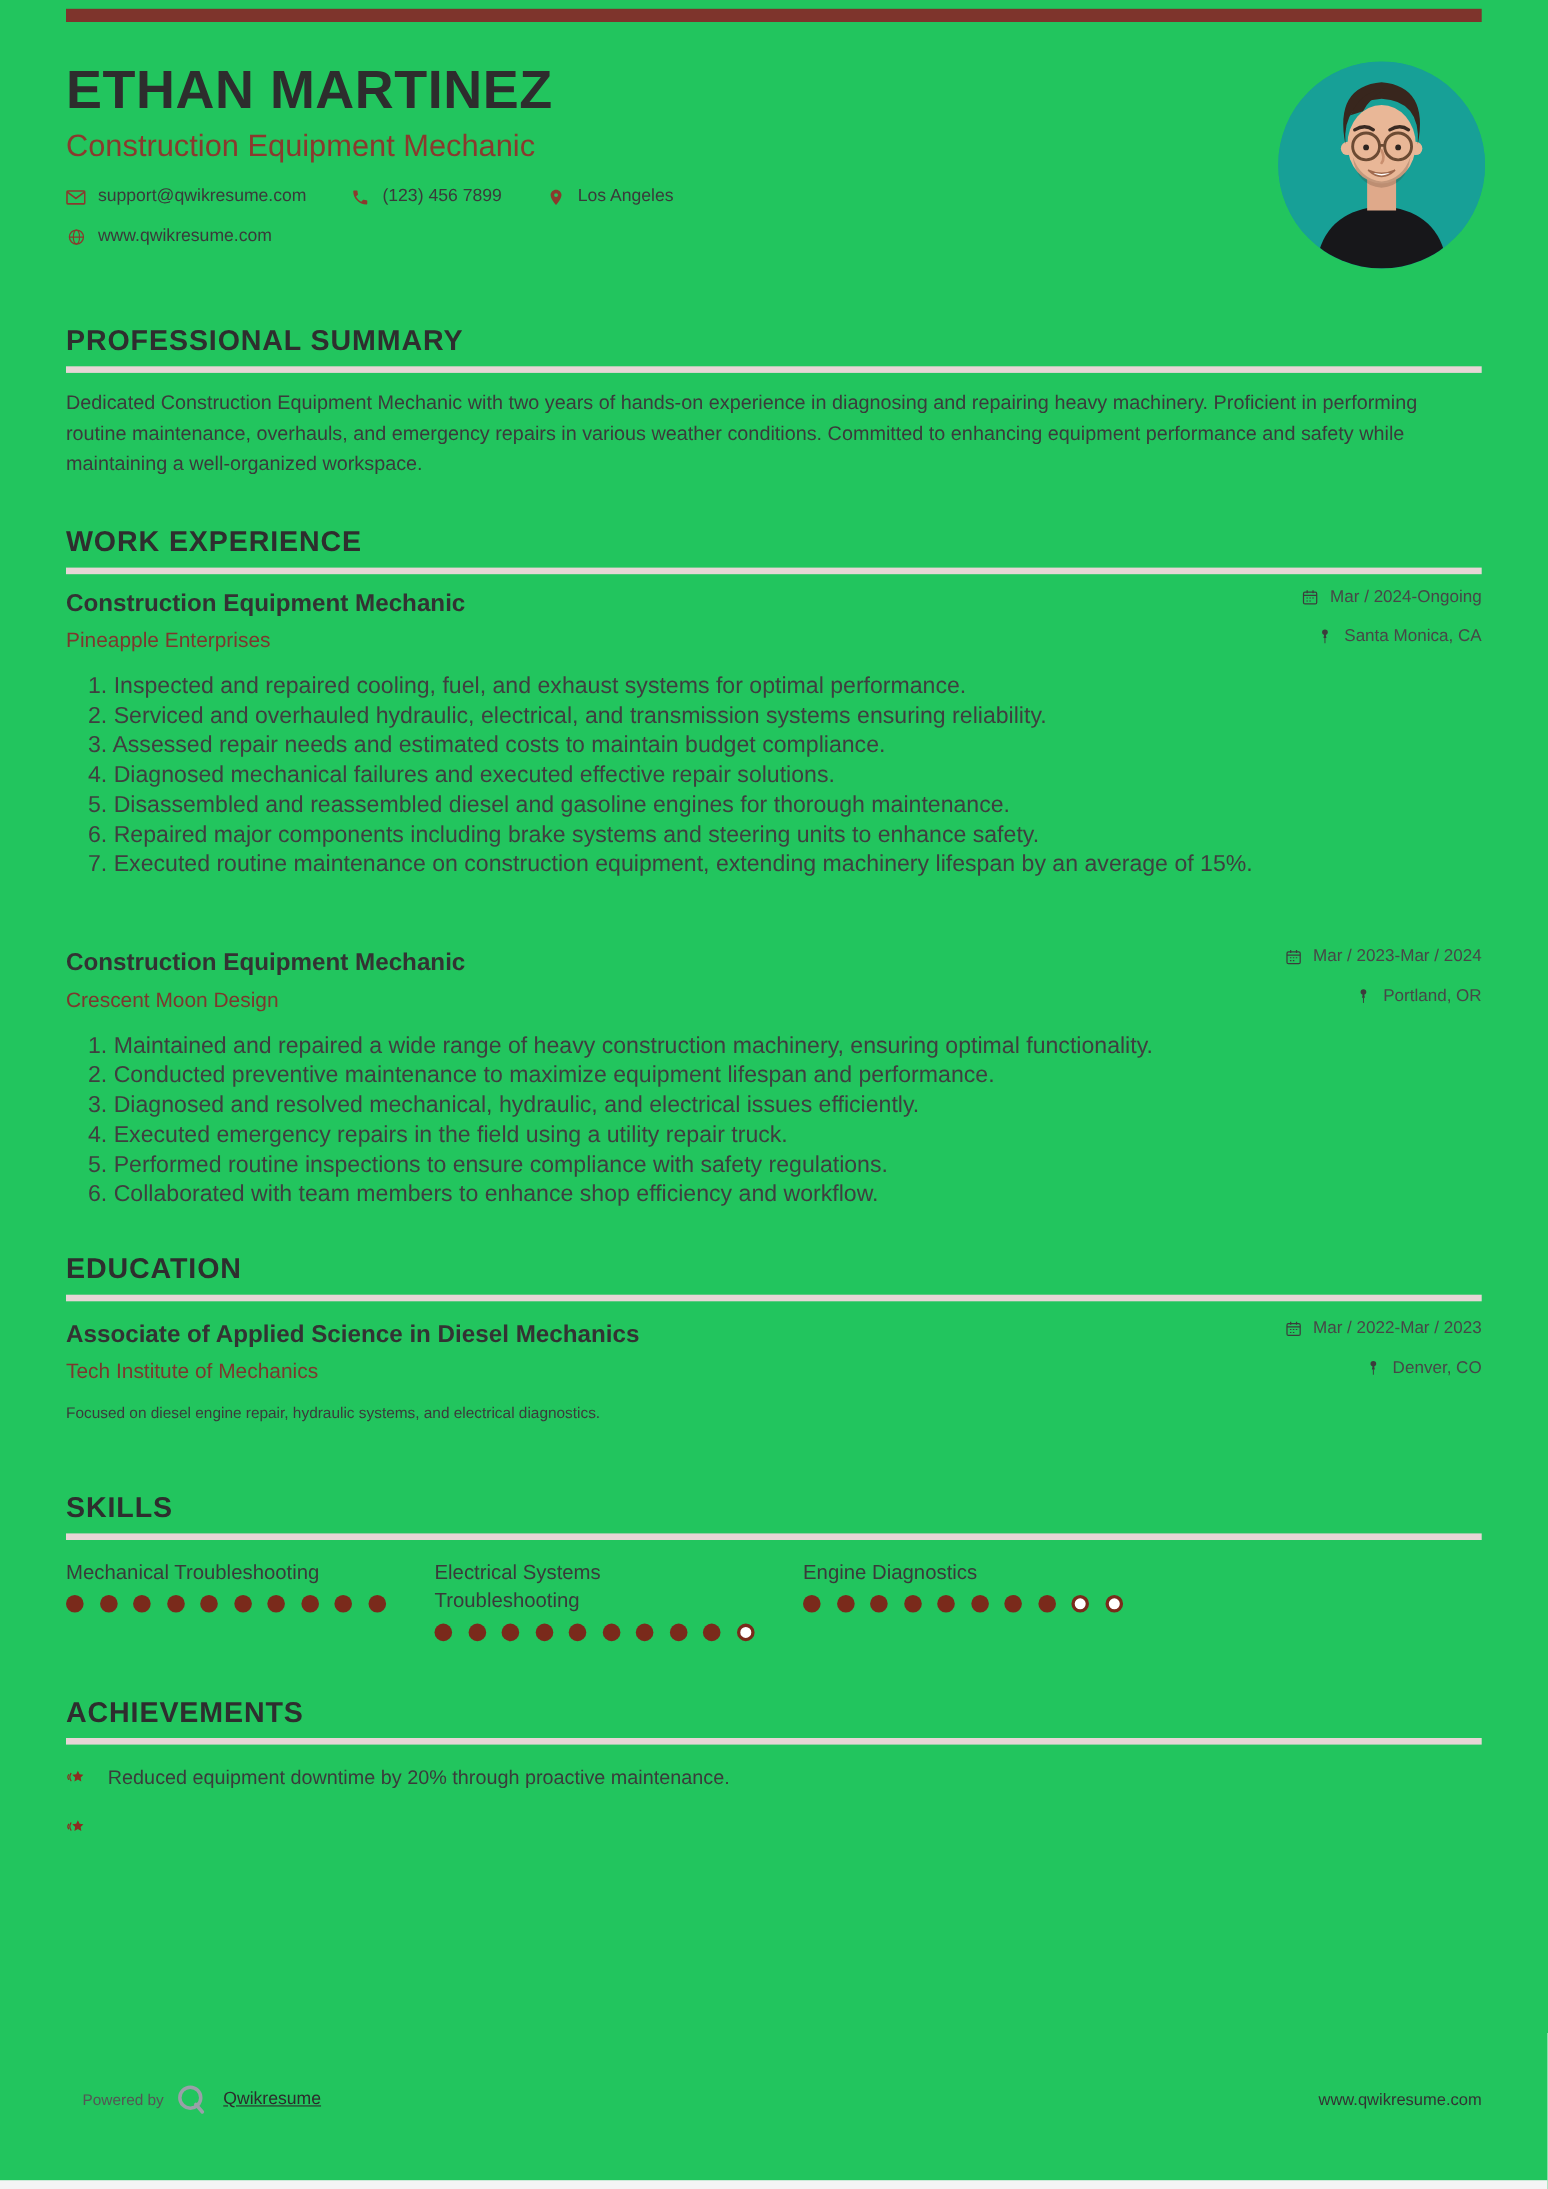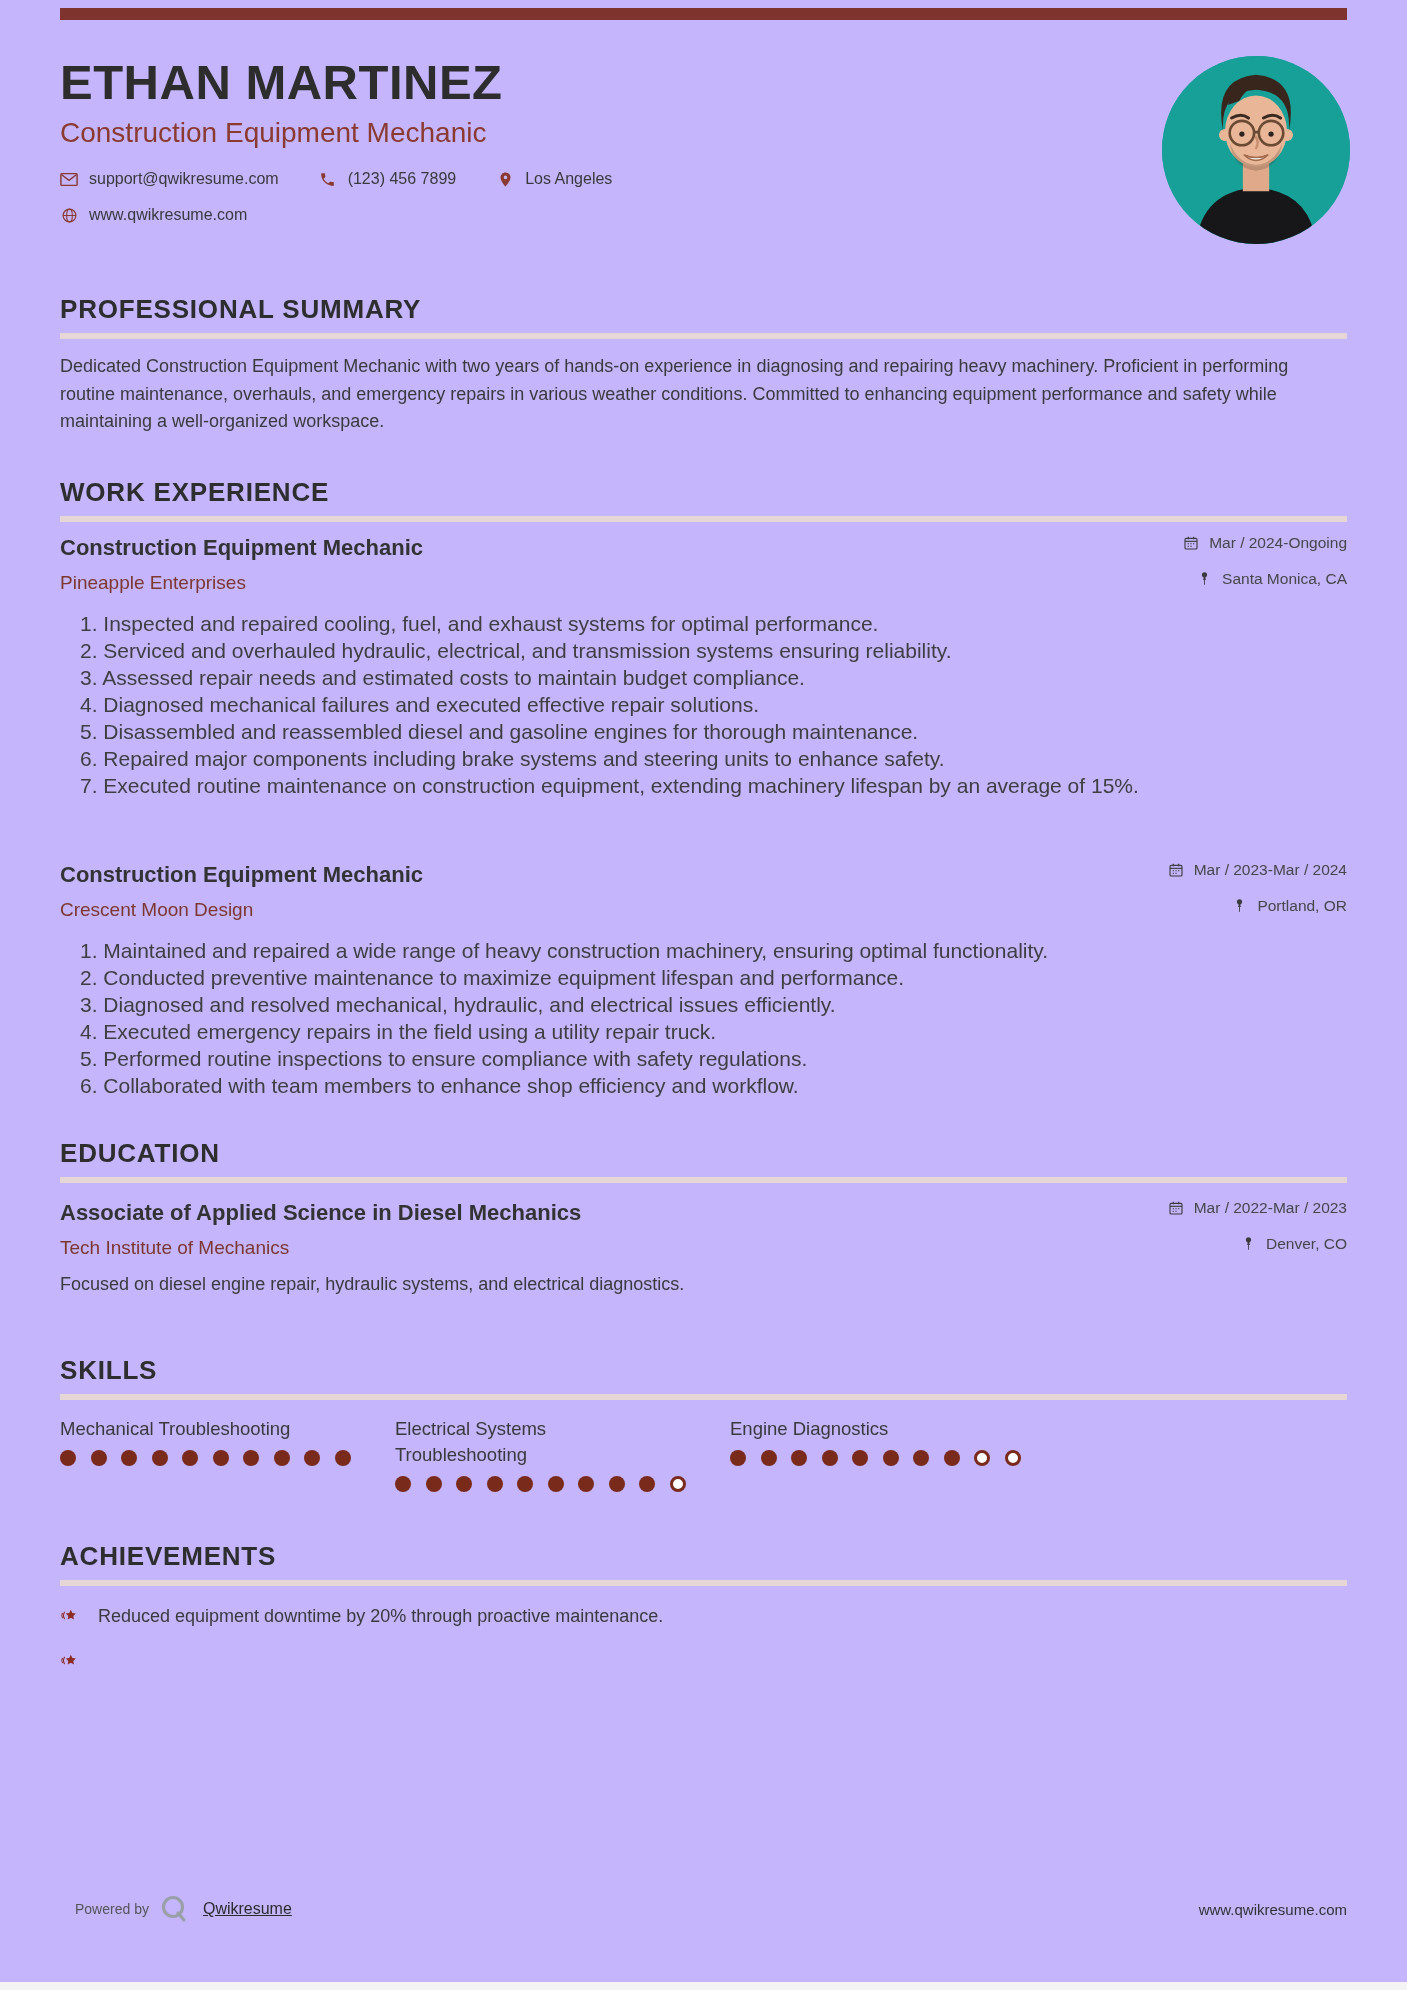--- a/index.html
+++ b/index.html
@@ -1,19 +1,19 @@
 <!DOCTYPE html>
 <html><head>
 <meta charset="utf-8">
 <style>
   html,body { margin:0; padding:0; background:#ffffff; }
   .page {
     position:relative;
     width:1407px; height:1990px;
-    background:#c4b5fd;
+    background:#22c55e;
     font-family:"Liberation Sans", sans-serif;
     color:#3d3d3d;
     overflow:hidden;
   }
   .top-bar {
     position:absolute; left:60px; top:8px;
     width:1287px; height:12px;
     background:#7e342c;
   }
   .content { position:absolute; left:60px; top:0; width:1287px; }
@@ -57,21 +57,21 @@
   .job-head { display:flex; justify-content:space-between; align-items:flex-start; }
   .job-name { font-size:22px; font-weight:600; color:#333333; line-height:28px; }
   .job-meta { display:flex; align-items:center; gap:9px; font-size:15.5px; color:#474747; white-space:nowrap; }
   .company-row { display:flex; justify-content:space-between; align-items:flex-start; margin-top:8px; }
   .company-name { font-size:19px; font-weight:500; color:#7d382e; line-height:26px; }
   .bullets { list-style:none; margin:14px 0 0 0; padding:0; }
   .bullets li { font-size:21px; line-height:27px; color:#3f3f3f;margin-left:20px; }
 
   .education-section { margin-top:38px; }
   .edu-body { margin-top:16px; }
-  .edu-desc { margin-top:10px; font-size:18px; color:#3b3b3b; line-height:27px; }
+  .edu-desc { margin-top:10px; font-size:14px; color:#3b3b3b; line-height:27px; }
 
   .skills-section { margin-top:56px; }
   .skills-grid { margin-top:16px; display:grid; grid-template-columns:repeat(4, 1fr); column-gap:30px; }
   .skill-name { font-size:18.5px; color:#3a3a3a; line-height:26px; max-width:255px; }
   .dots { margin-top:8px; display:flex; }
   .dot { width:16px; height:16px; border-radius:50%; margin-right:14.5px; background:#7a2a1b; box-sizing:border-box; }
   .dot.hollow { background:#ffffff; border:3px solid #7a2a1b; }
 
   .achievements-section { margin-top:48px; }
   .ach-list { margin-top:16px; }

